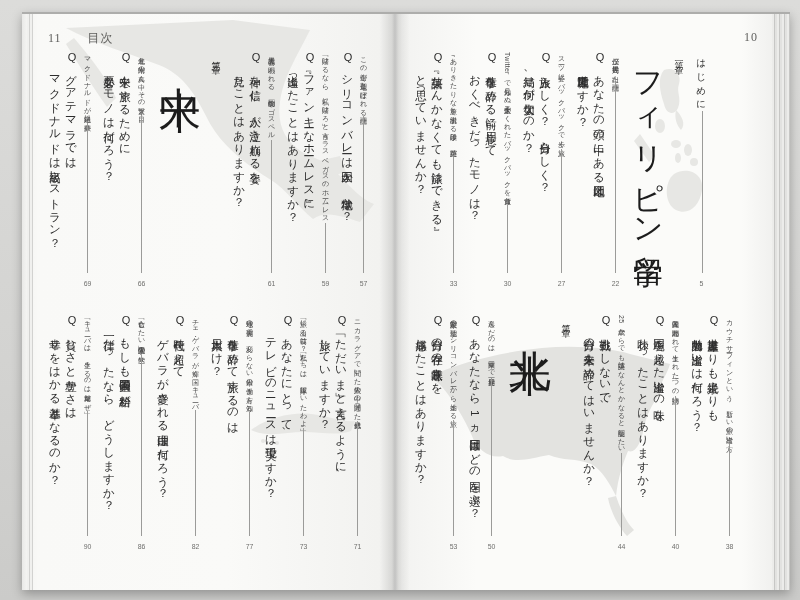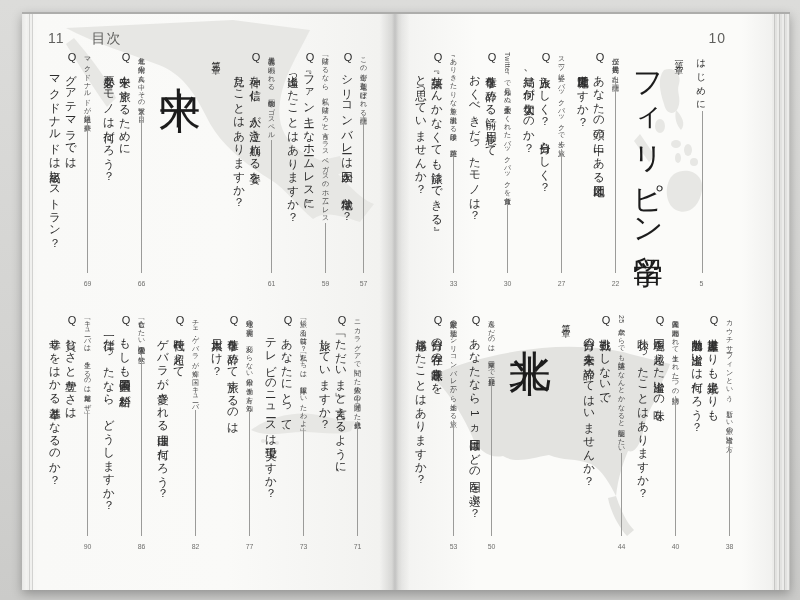--- a/index.html
+++ b/index.html
@@ -38,24 +38,24 @@
   .gutter{
     position:absolute;left:358px;width:30px;top:0;bottom:0;z-index:6;pointer-events:none;
     background:linear-gradient(90deg,rgba(0,0,0,0) 0,rgba(0,0,0,.07) 40%,rgba(0,0,0,.16) 50%,rgba(0,0,0,.08) 62%,rgba(0,0,0,0) 100%);
   }
   .page-inner{position:absolute;top:0;left:0;right:0;bottom:0;box-sizing:border-box;}
   .page-left .page-inner{padding:38px 8px 0 16px;}
   .page-right .page-inner{padding:38px 24px 0 10px;}
 
   .map{position:absolute;z-index:1;}
 
-  .corner{position:absolute;top:16px;font-size:14px;color:#5f5f5d;letter-spacing:1px;z-index:3;}
+  .corner{position:absolute;top:16px;font-size:12px;color:#5f5f5d;letter-spacing:1px;z-index:3;font-family:Liberation Serif, serif;}
   .corner-left{left:26px;}
   .corner-left .corner-label{margin-left:22px;}
-  .corner-right{right:46px;}
+  .corner-right{right:14px;}
 
   .vrow{
     position:relative;z-index:2;
     writing-mode:vertical-rl;
     height:235px;
   }
   .vrow + .vrow{margin-top:28px;}
 
   .entry{display:block;height:100%;margin-left:9px;}
   .annot{

